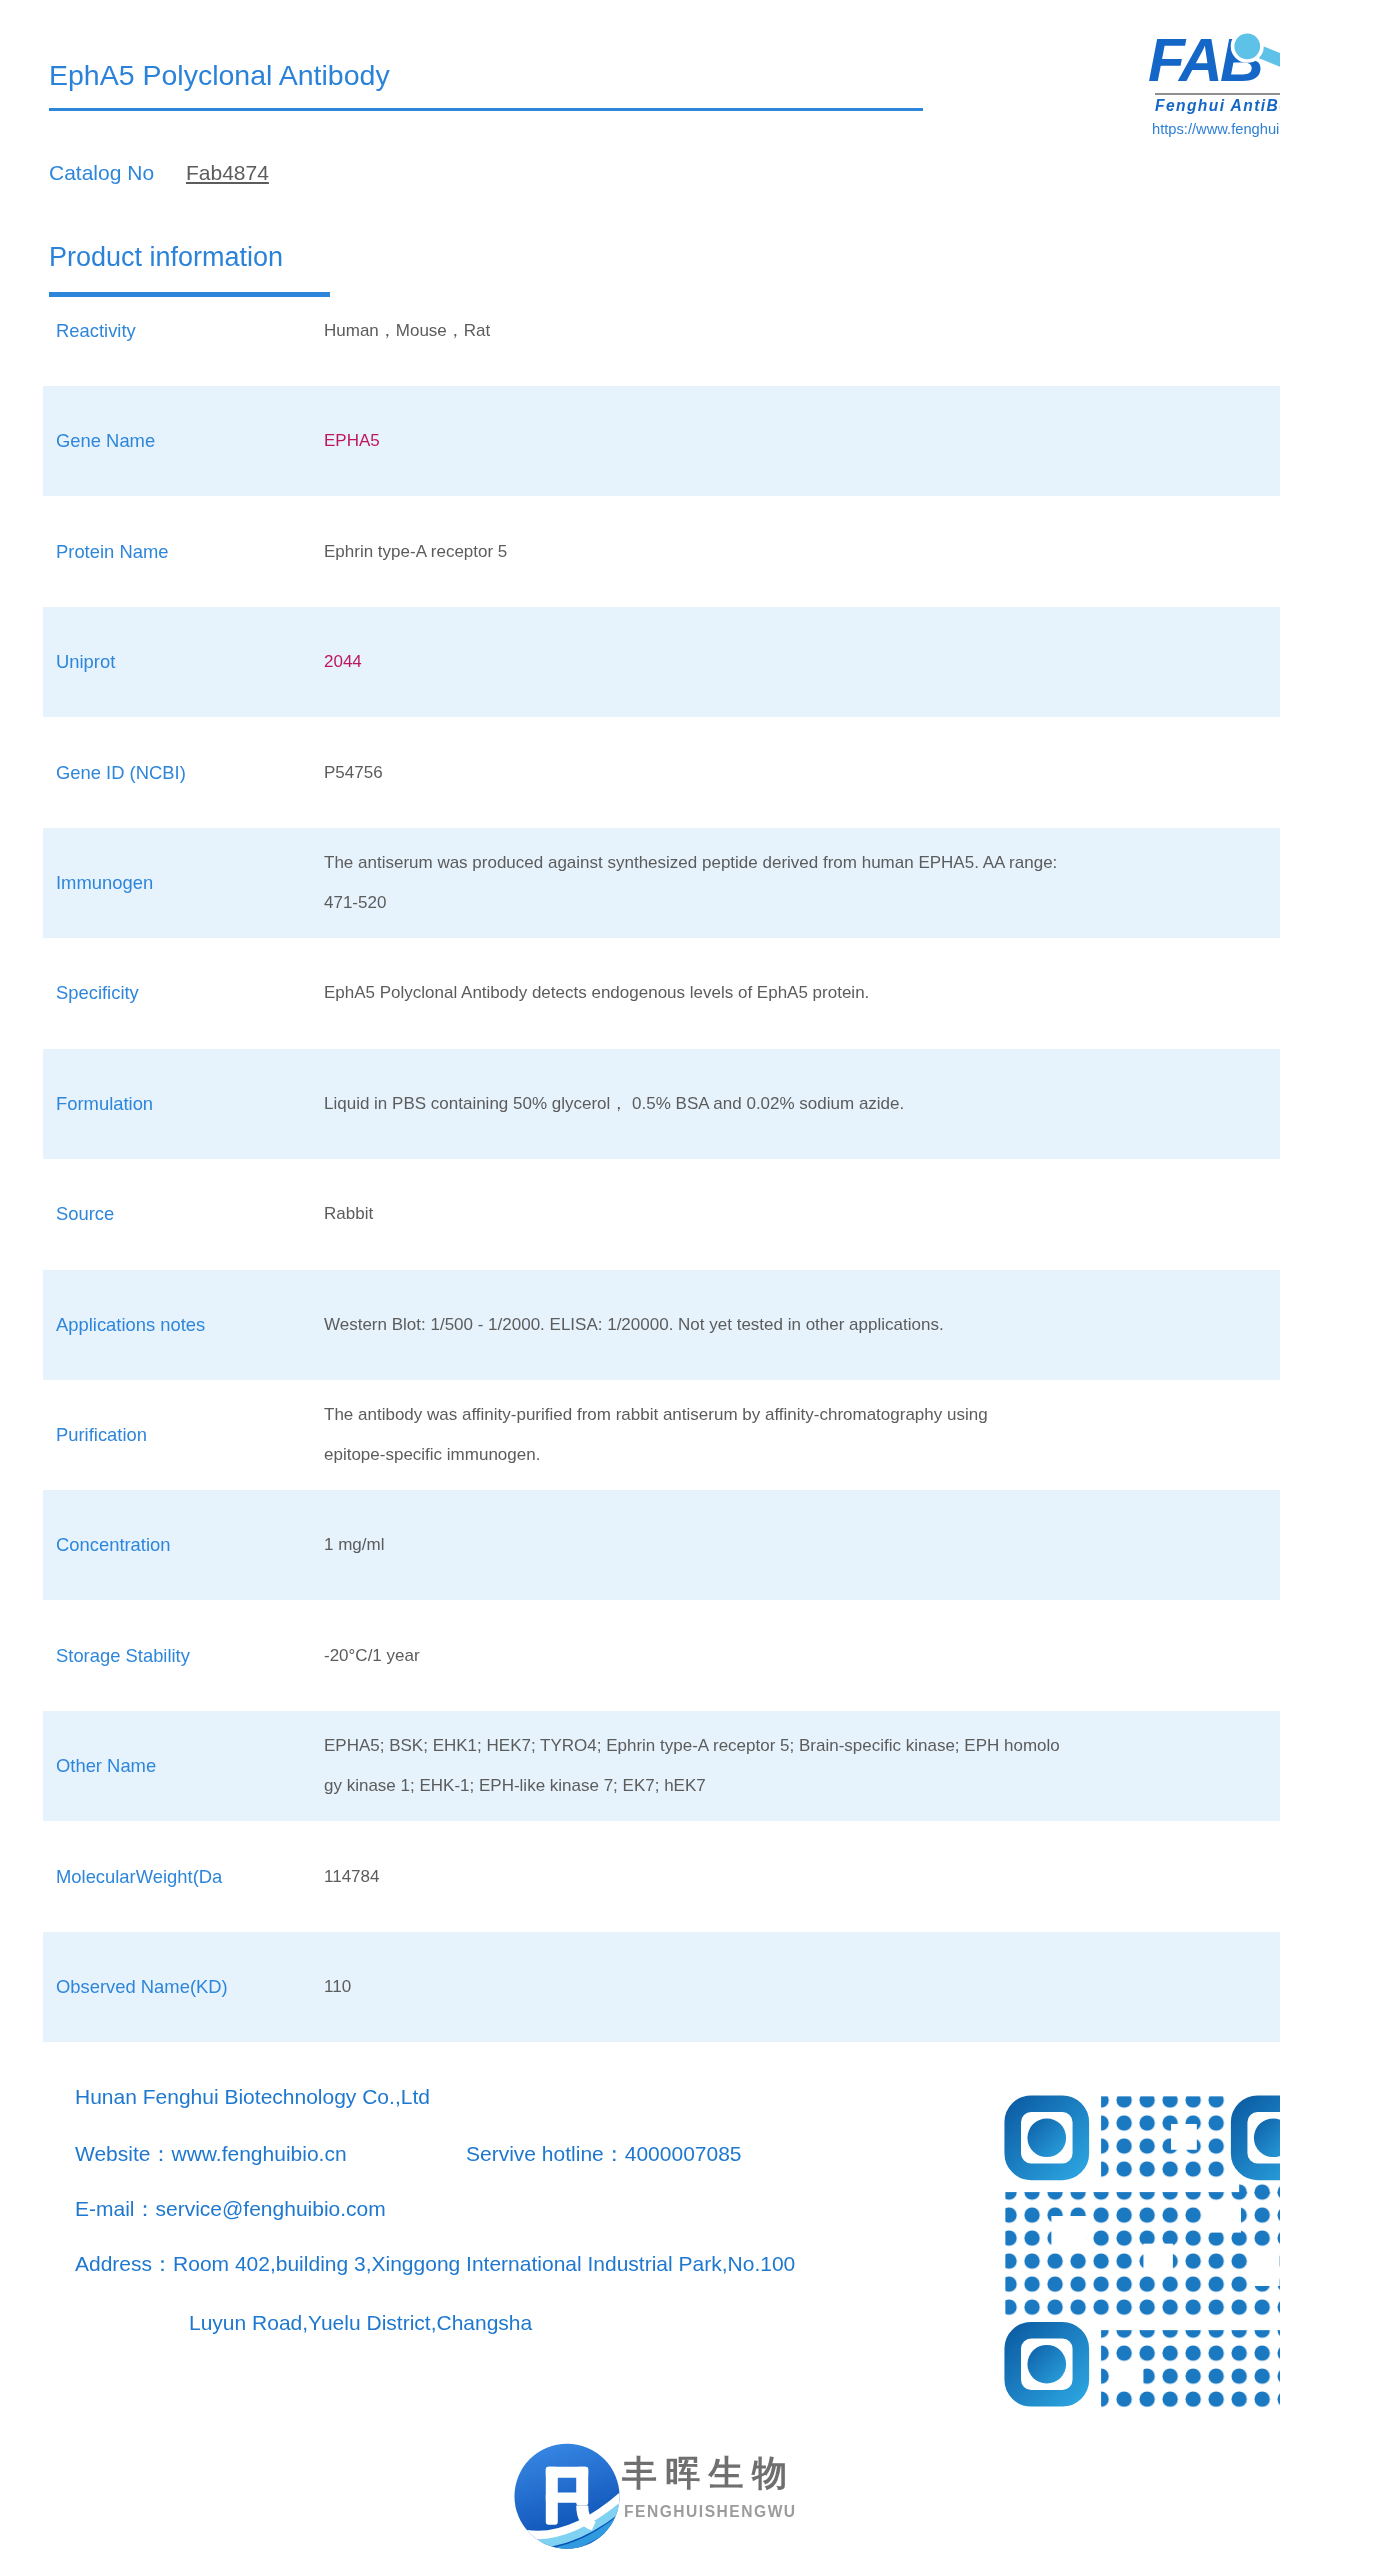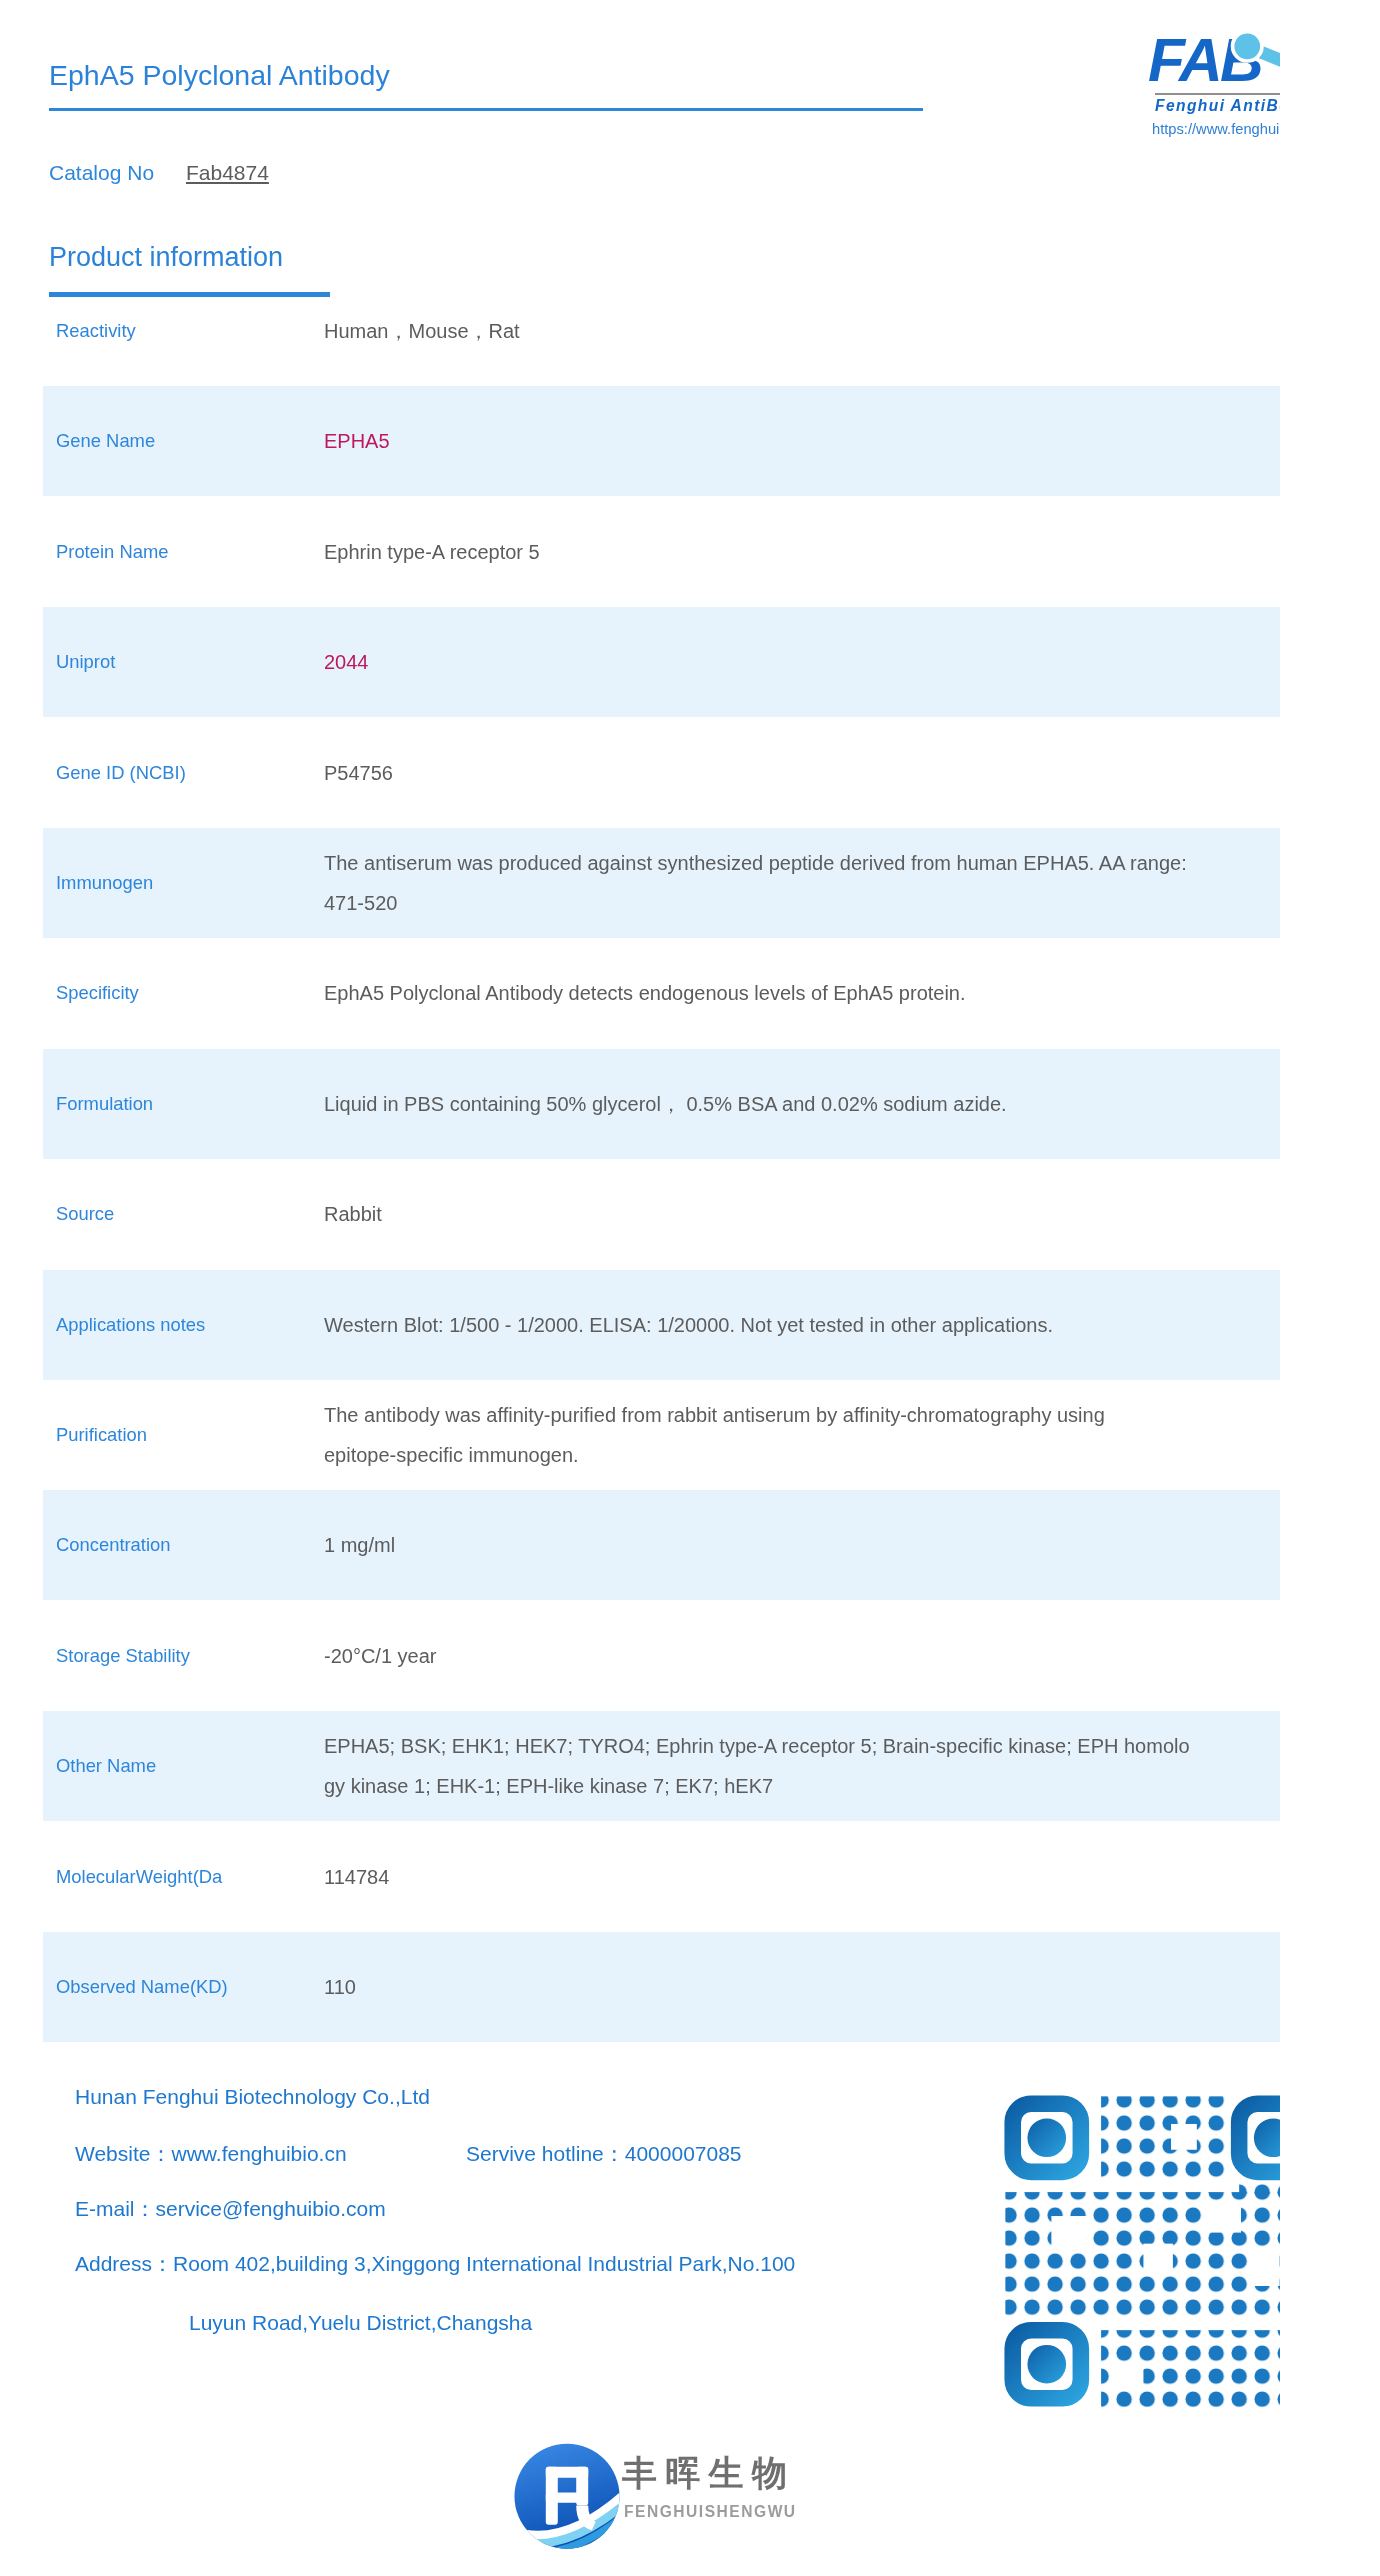--- a/index.html
+++ b/index.html
@@ -20,21 +20,21 @@
   .logo-url{left:1152px;top:121px;font-size:14.7px;color:#2e7fd6;}
 
   
   .heading{left:49px;top:242px;font-size:27px;color:#2b82d9;}
   .heading-line{left:49px;top:292px;width:281px;height:4.6px;background:#2e86db;}
 
   
   .row{left:43px;width:1291px;height:110px;display:flex;align-items:center;}
   .row.blue{background:#e6f3fd;}
   .cell-label{flex:0 0 auto;width:268px;padding-left:13px;font-size:18.4px;color:#2e86db;}
-  .cell-value{flex:1;font-size:20px;color:#5c5c5c;line-height:40px;
+  .cell-value{flex:1;font-size:17px;color:#5c5c5c;line-height:40px;
               white-space:pre-line;padding-right:37px;}
   .val-blue .cell-value{color:#be185d;}
 
   
   .footer-line{font-size:21px;color:#1e78cf;}
   .f-company{left:75px;top:2085px;}
   .f-website{left:75px;top:2140px;}
   .f-hotline{left:466px;top:2140px;}
   .f-email{left:75px;top:2195px;}
   .f-address1{left:75px;top:2250px;}

